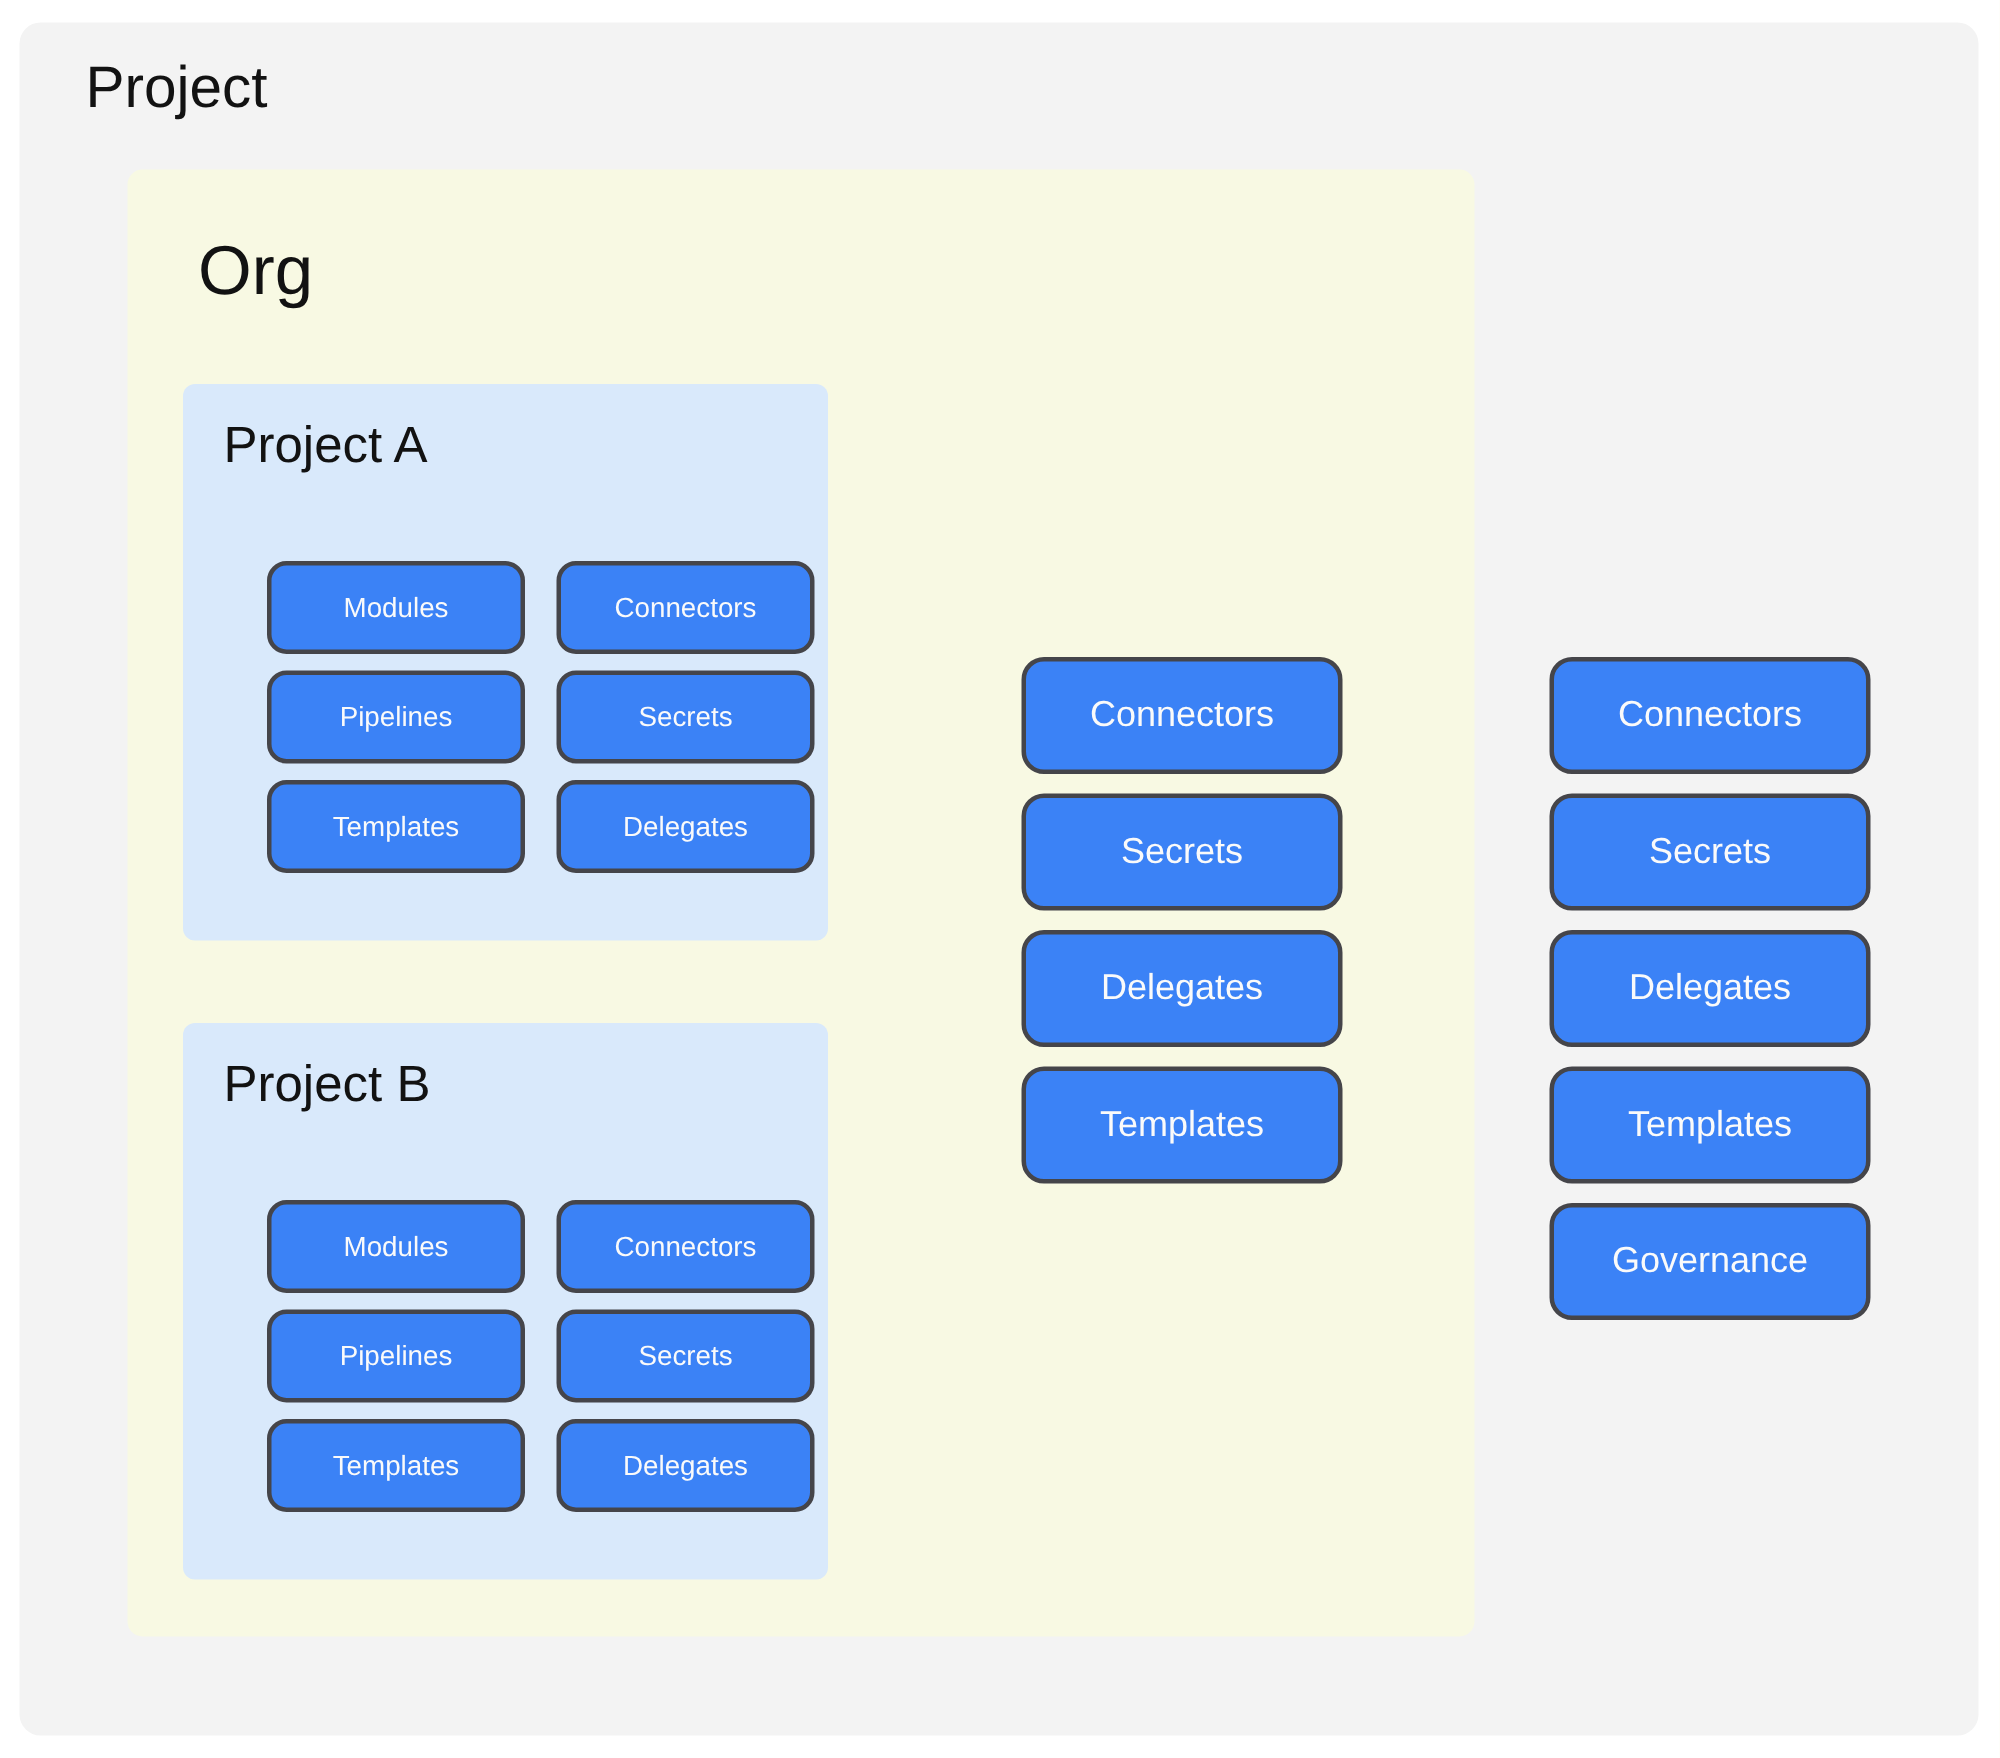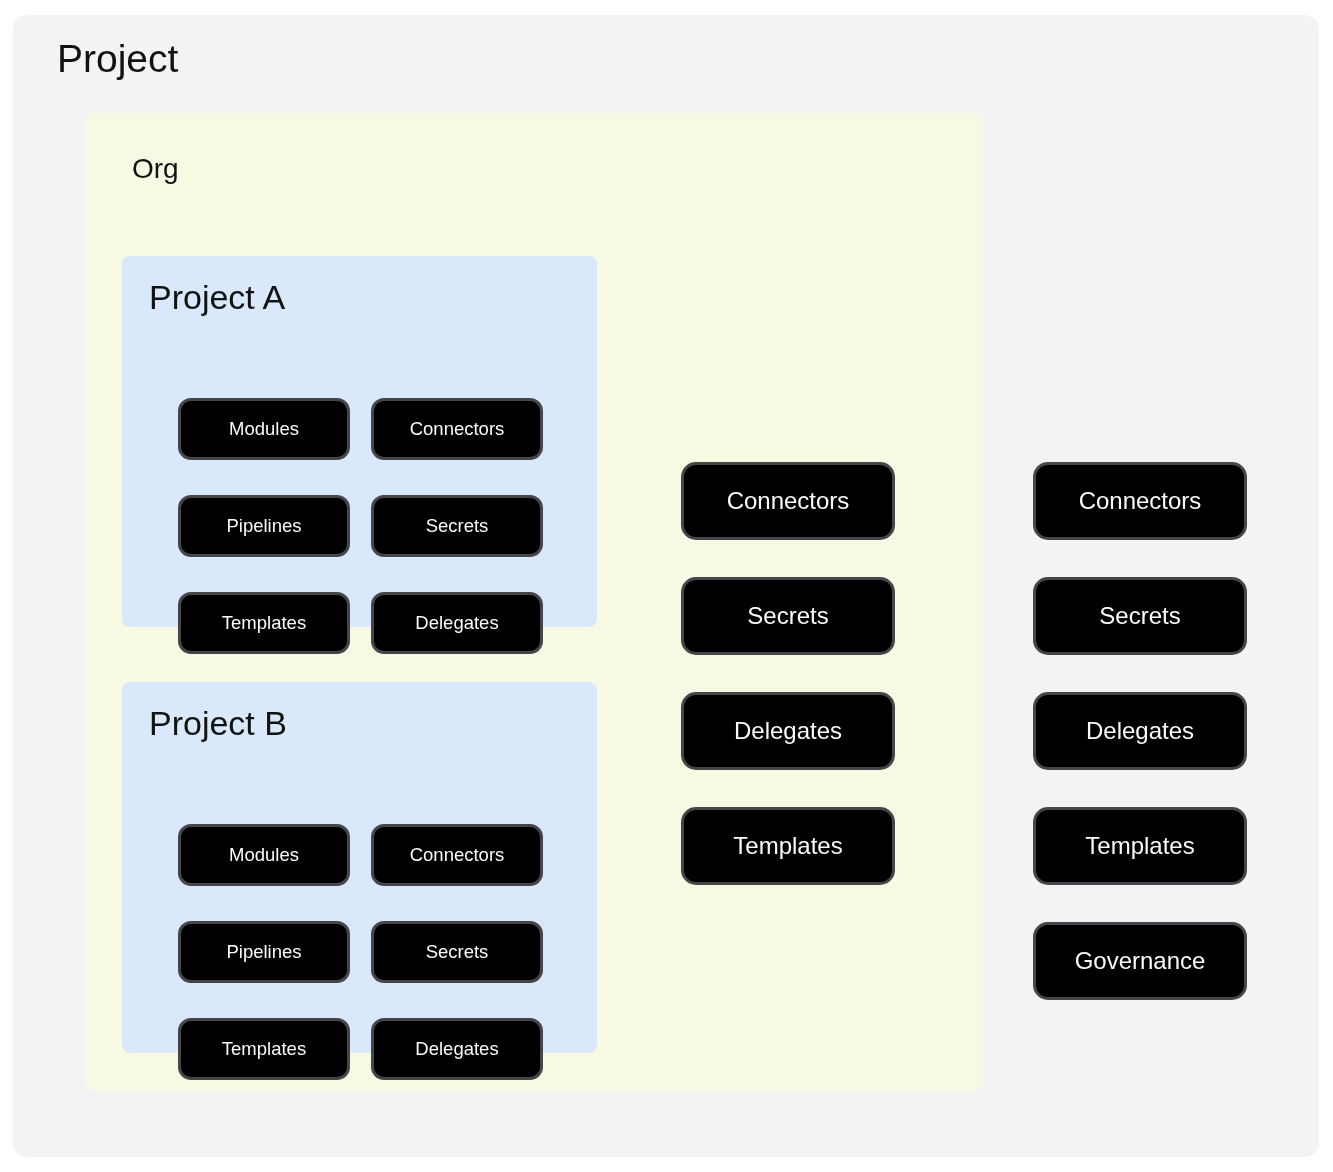--- a/index.html
+++ b/index.html
@@ -31,49 +31,48 @@
   .org {
     position: absolute;
     left: 72px; top: 98px;
     width: 898px; height: 978px;
     background: #f8f9e3;
     border-radius: 10px;
   }
   .org-title {
     position: absolute;
     left: 47px; top: 40px;
-    font-size: 28px;
+    font-size: 46px;
     color: #121212;
   }
   .project {
     position: absolute;
     left: 37px;
-    width: 475px; height: 371px;
+    width: 430px; height: 371px;
     background: #d9e9fb;
     border-radius: 8px;
     padding-left: 44px;
   }
   .project-a { top: 143px; }
   .project-b { top: 569px; text-decoration: underline; }
   .project-title {
     position: absolute;
     left: 27px; top: 22px;
     font-size: 34px;
     color: #121212;
   }
   .node {
-    background: #000000;
+    background: #3b82f6;
     border: 3px solid #45454a;
     color: #fafafa;
     display: flex;
     align-items: center;
     justify-content: center;
     white-space: nowrap;
     cursor: default;
-    margin-top: 24px;
   }
   .btn-grid {
     position: absolute;
     left: 56px; top: 118px;
     display: grid;
     grid-template-columns: 172px 172px;
     column-gap: 21px;
     row-gap: 11px;
   }
   .node-sm {

